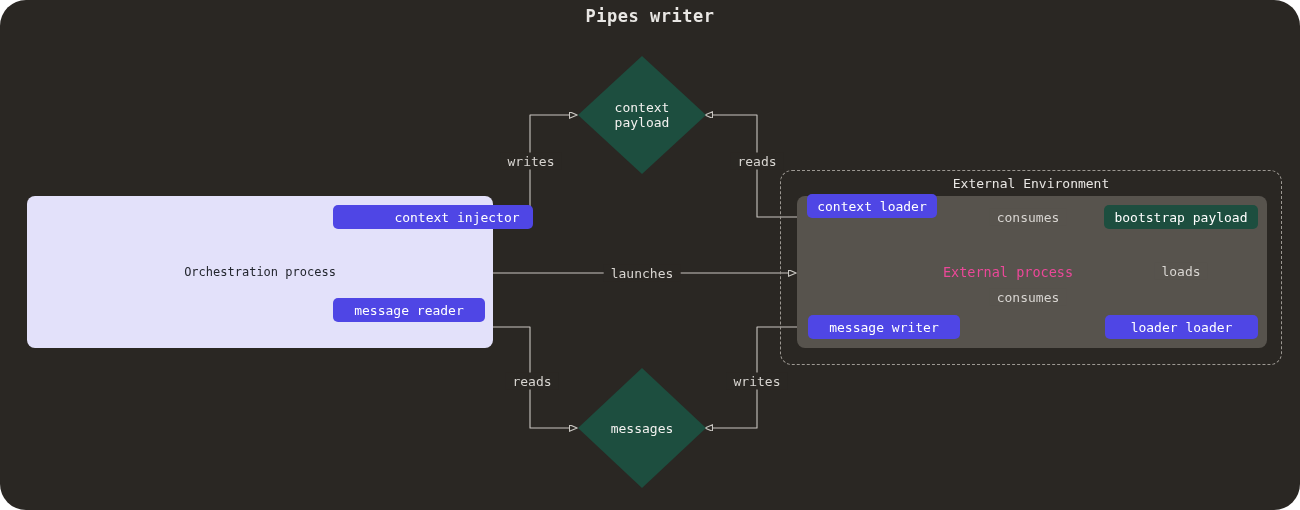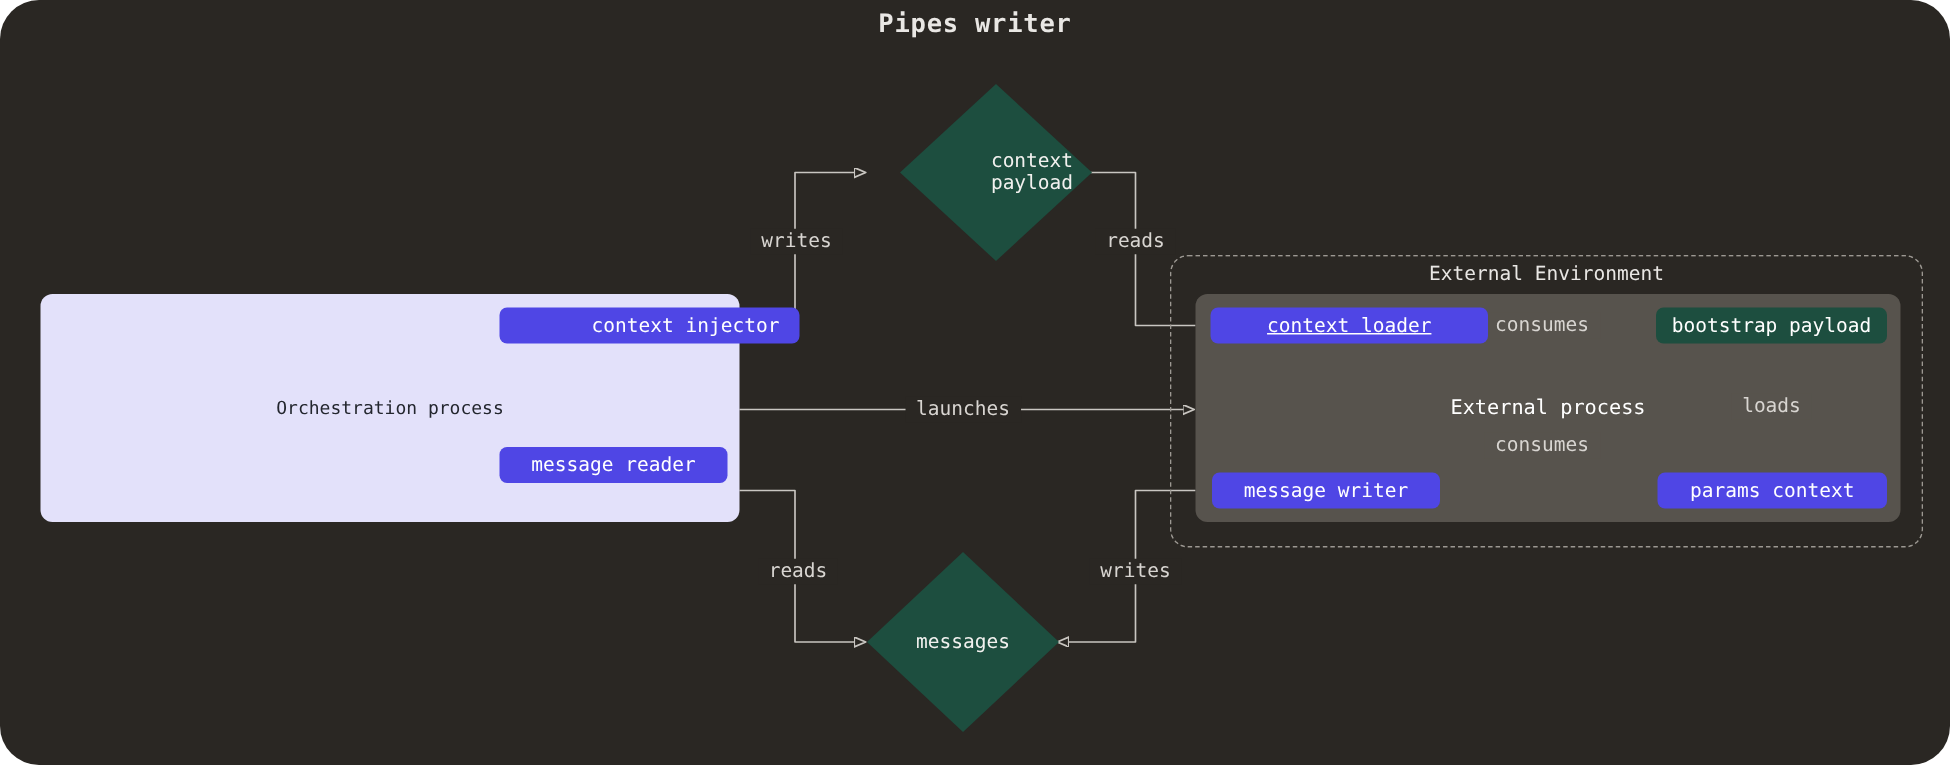--- a/index.html
+++ b/index.html
@@ -26,22 +26,22 @@
     background:#e3e1fa;border-radius:8px;}
   .orch-label{position:absolute;left:260px;top:272px;transform:translate(-50%,-50%);
     color:#23262e;font-size:12px;white-space:nowrap;text-align:center;}
 
   .ext-env{position:absolute;left:780px;top:170px;width:502px;height:195px;
     border:1px dashed #9c9892;border-radius:12px;box-sizing:border-box;}
   .ext-env-label{position:absolute;left:1031px;top:183px;transform:translate(-50%,-50%);
     color:#e9e7e4;font-size:13px;white-space:nowrap;}
   .ext-proc{position:absolute;left:797px;top:196px;width:470px;height:152px;
     background:#57534d;border-radius:8px;}
-  .ext-proc-label{position:absolute;left:1032px;top:272px;transform:translate(-50%,-50%);
-    color:#ffffff;font-size:13.5px;white-space:nowrap;}
+  .ext-proc-label{position:absolute;left:1008px;top:272px;transform:translate(-50%,-50%);
+    color:#ec4899;font-size:13.5px;white-space:nowrap;}
 
   .chip{position:absolute;height:24px;display:flex;align-items:center;justify-content:center;
     border-radius:5px;color:#ffffff;font-size:13px;white-space:nowrap;z-index:3;}
   .indigo{background:#4f46e5;}
   .teal{background:#1d4e3f;}
 
   .edge-label{position:absolute;transform:translate(-50%,-50%);font-size:13px;
     color:#d8d5d1;padding:1px 7px;white-space:nowrap;z-index:2;}
   .bg-dark{background:#2a2723;}
   .bg-gray{background:#57534d;}
@@ -62,43 +62,43 @@
     <path d="M493 217 H530 V115 H570" marker-end="url(#ah)"></path>
     <path d="M797 217 H757 V115 H712" marker-end="url(#ah)"></path>
     <path d="M493 273 H789" marker-end="url(#ah)"></path>
     <path d="M960 217 H1096" marker-end="url(#ah)"></path>
     <path d="M1181 315 V237" marker-end="url(#ah)"></path>
     <path d="M883 315 V297 H1138 V237" marker-end="url(#ah)"></path>
     <path d="M493 327 H530 V428 H570" marker-end="url(#ah)"></path>
     <path d="M797 327 H757 V428 H712" marker-end="url(#ah)"></path>
   </svg>
 
-  <div class="diamond" style="left:600px;top:56px;width:128px;height:118px;justify-content:flex-end;">
+  <div class="diamond" style="left:578px;top:56px;width:128px;height:118px;">
     <div class="shape"></div>
     <div class="dlabel">context payload</div>
   </div>
   <div class="diamond" style="left:578px;top:368px;width:128px;height:120px;">
     <div class="shape"></div>
     <div class="dlabel">messages</div>
   </div>
 
   <div class="orch-box"></div>
   <div class="orch-label">Orchestration process</div>
   <div class="chip indigo" style="left:333px;top:205px;width:152px;padding-left:48px;">context injector</div>
   <div class="chip indigo" style="left:333px;top:298px;width:152px;">message reader</div>
 
   <div class="ext-env"></div>
   <div class="ext-env-label">External Environment</div>
   <div class="ext-proc"></div>
   <div class="ext-proc-label">External process</div>
 
-  <div class="chip indigo" style="left:807px;top:205px;width:185px;text-decoration:underline;">context loader</div>
+  <div class="chip indigo" style="left:807px;top:194px;width:130px;">context loader</div>
   <div class="chip teal" style="left:1104px;top:205px;width:154px;">bootstrap payload</div>
   <div class="chip indigo" style="left:808px;top:315px;width:152px;">message writer</div>
-  <div class="chip indigo" style="left:1105px;top:315px;width:153px;">params context</div>
+  <div class="chip indigo" style="left:1105px;top:315px;width:153px;">loader loader</div>
 
   <div class="edge-label bg-dark" style="left:531px;top:161px;">writes</div>
   <div class="edge-label bg-dark" style="left:757px;top:161px;">reads</div>
   <div class="edge-label bg-dark" style="left:642px;top:273px;">launches</div>
   <div class="edge-label bg-gray" style="left:1028px;top:217px;">consumes</div>
   <div class="edge-label bg-gray" style="left:1181px;top:271px;">loads</div>
   <div class="edge-label bg-gray" style="left:1028px;top:297px;">consumes</div>
   <div class="edge-label bg-dark" style="left:532px;top:381px;">reads</div>
   <div class="edge-label bg-dark" style="left:757px;top:381px;">writes</div>
 

